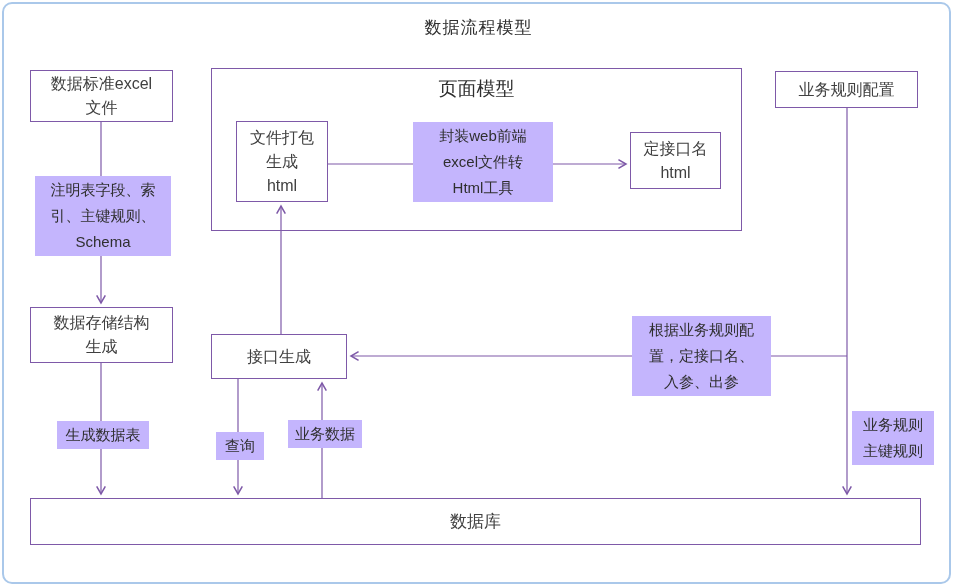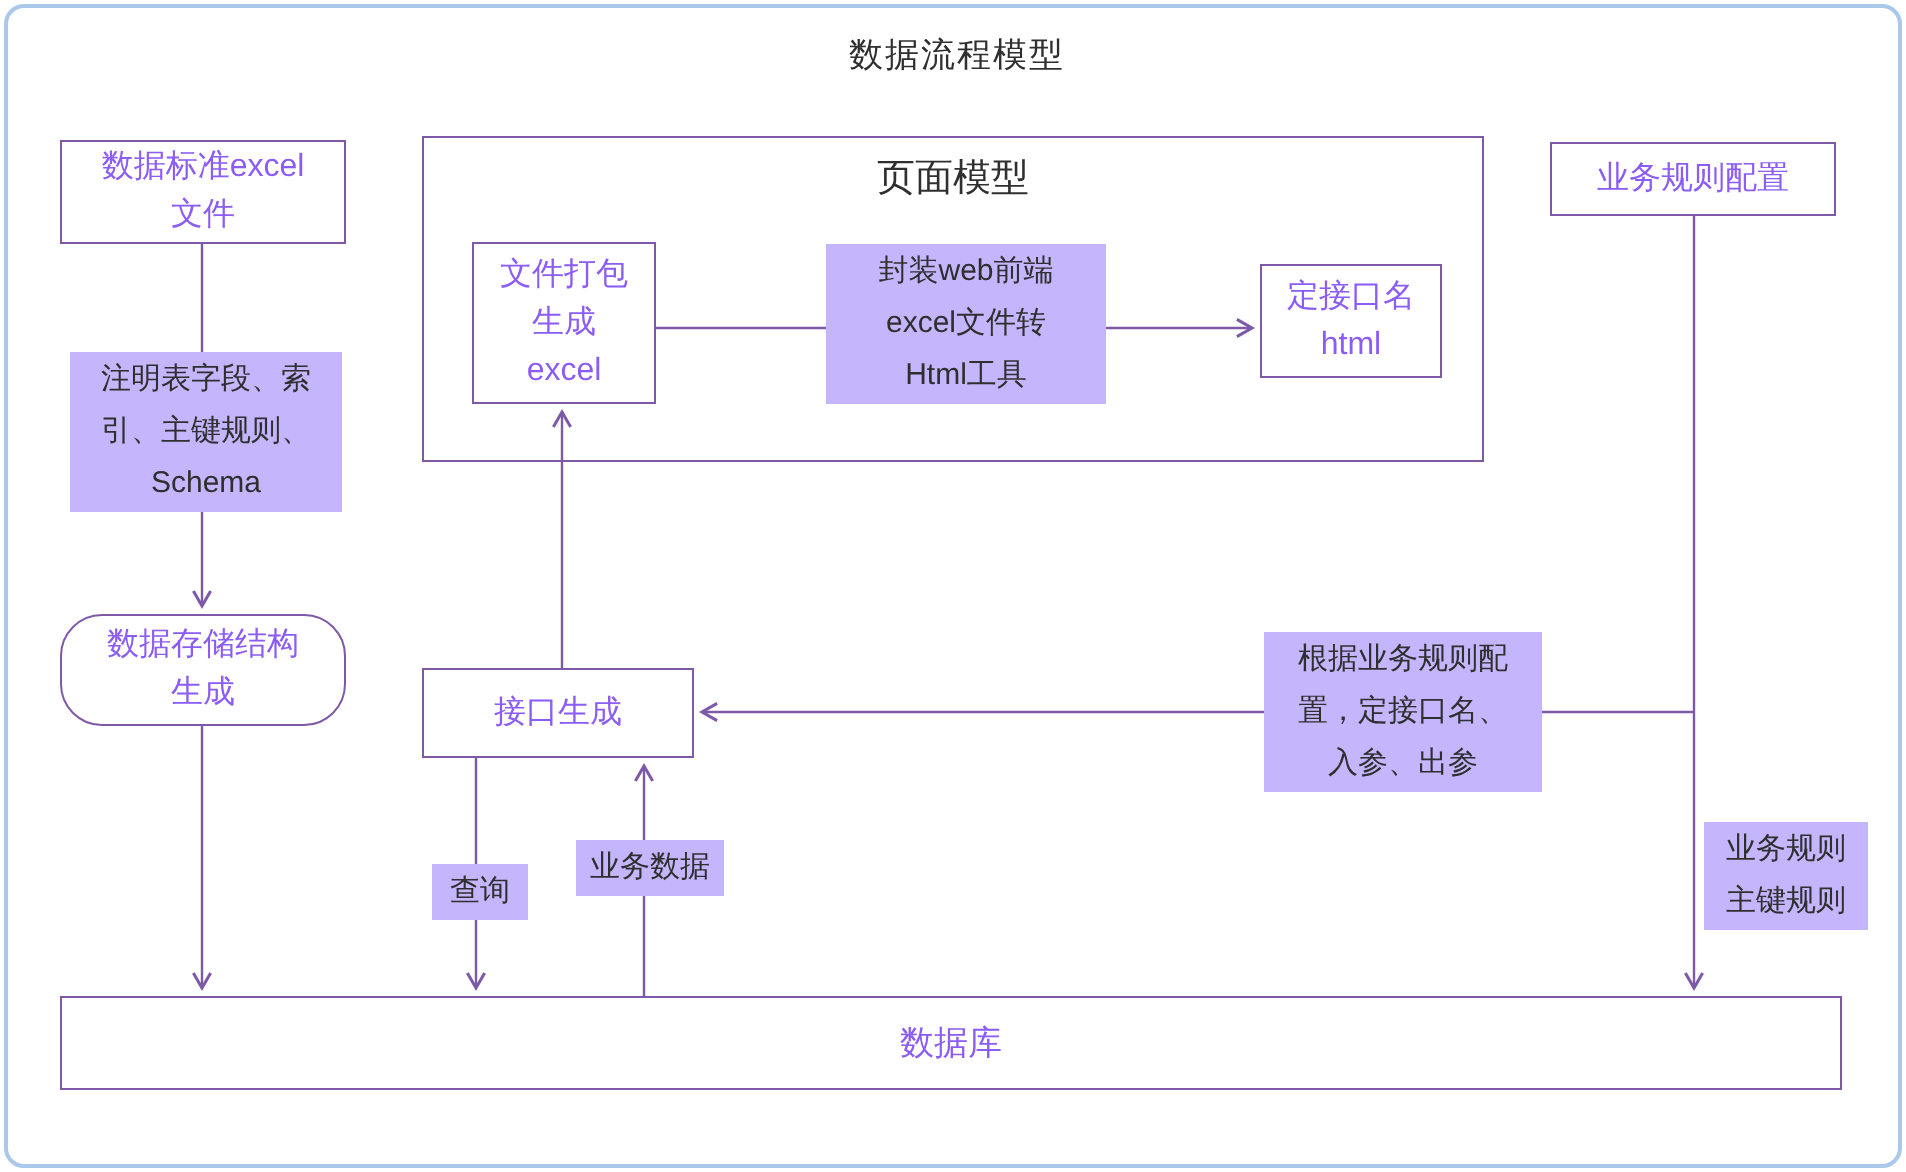--- a/index.html
+++ b/index.html
@@ -32,21 +32,21 @@
     width: 949px;
     text-align: center;
     font-size: 17px;
     color: #2f2f2f;
     letter-spacing: 1px;
   }
   .node {
     position: absolute;
     border: 1px solid #7e59a8;
     background: #ffffff;
-    color: #8b5cf6;
+    color: #404040;
     display: flex;
     align-items: center;
     justify-content: center;
     text-align: center;
     white-space: pre-line;
     font-size: 16px;
     line-height: 24px;
     box-sizing: border-box;
   }
   .container-node {
@@ -106,41 +106,42 @@
   <div class="node" style="left:26px; top:66px; width:143px; height:52px;">数据标准excel
 文件</div>
 
   <div class="container-node" style="left:207px; top:64px; width:531px; height:163px;"></div>
   <div class="container-title" style="left:207px; top:72px; width:531px;">页面模型</div>
 
   <div class="node" style="left:771px; top:67px; width:143px; height:37px;">业务规则配置</div>
 
   <div class="node" style="left:232px; top:117px; width:92px; height:81px;">文件打包
 生成
-excel</div>
+html</div>
 
   <div class="node" style="left:626px; top:128px; width:91px; height:57px;">定接口名
 html</div>
 
-  <div class="node" style="left:26px; top:303px; width:143px; height:56px;border-radius:21px;">数据存储结构
+  <div class="node" style="left:26px; top:303px; width:143px; height:56px;">数据存储结构
 生成</div>
 
   <div class="node" style="left:207px; top:330px; width:136px; height:45px;">接口生成</div>
 
   <div class="node" style="left:26px; top:494px; width:891px; height:47px; font-size:17px;">数据库</div>
 
   <div class="edge-label" style="left:31px; top:172px; width:132px;">注明表字段、索
 引、主键规则、
 Schema</div>
 
   <div class="edge-label" style="left:409px; top:118px; width:136px;">封装web前端
 excel文件转
 Html工具</div>
 
 
+  <div class="edge-label" style="left:53px; top:417px; width:88px;">生成数据表</div>
 
   <div class="edge-label" style="left:212px; top:428px; width:44px;">查询</div>
 
   <div class="edge-label" style="left:284px; top:416px; width:70px;">业务数据</div>
 
   <div class="edge-label" style="left:628px; top:312px; width:135px;text-align:center;">根据业务规则配
 置，定接口名、
 入参、出参</div>
 
   <div class="edge-label" style="left:848px; top:407px; width:78px;">业务规则

